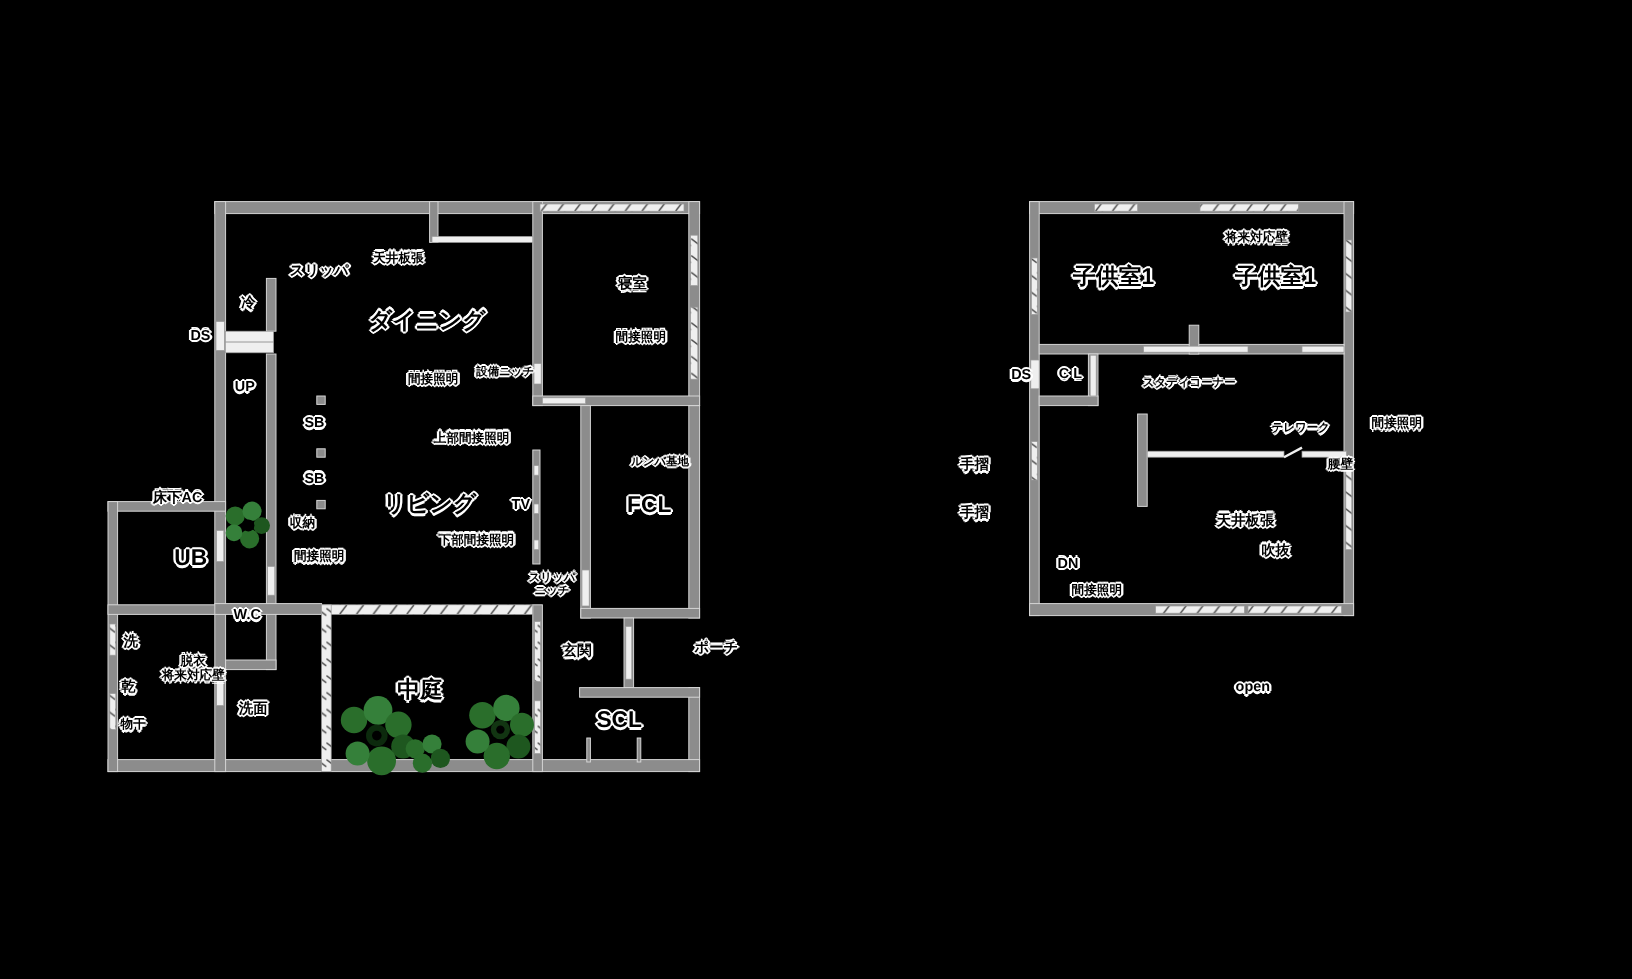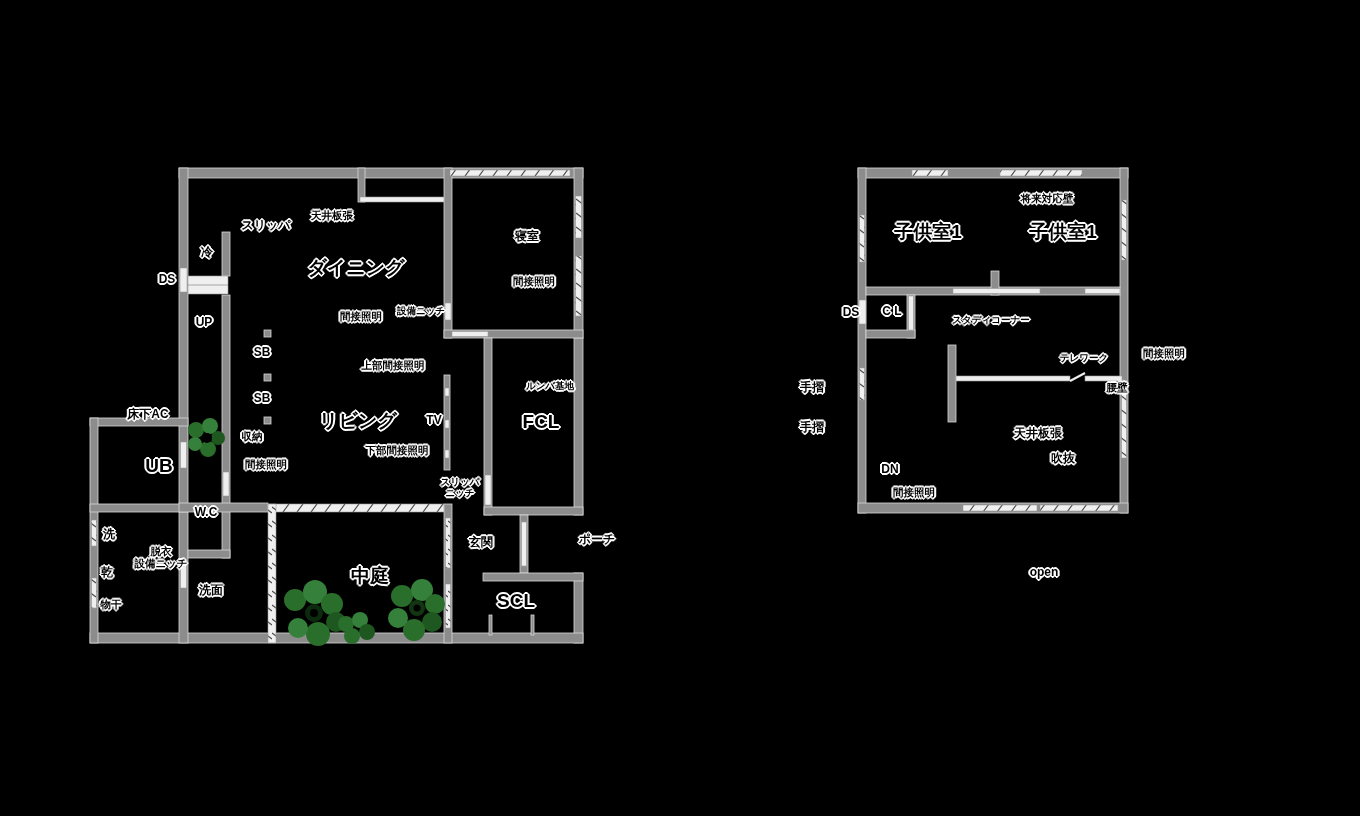--- a/index.html
+++ b/index.html
@@ -186,23 +186,23 @@
       <div class="lbl m" style="left: 434px; top: 421px;">TV</div>
       <div class="lbl s" style="left: 397px; top: 450px;">下部間接照明</div>
       <div class="lbl s" style="left: 252px; top: 436px;">収納</div>
       <div class="lbl s" style="left: 266px; top: 464px;">間接照明</div>
       <div class="lbl l" style="left: 139px; top: 466px; padding-left: 40px;">UB</div>
       <div class="lbl m" style="left: 206px; top: 513px;">W.C</div>
       <div class="lbl m" style="left: 109px; top: 535px;">洗</div>
       <div class="lbl m" style="left: 107px; top: 573px;">乾</div>
       <div class="lbl s" style="left: 111px; top: 604px;">物干</div>
       <div class="lbl s" style="left: 161px; top: 557px;">脱衣
-設備ニッチ</div>
+将来対応壁</div>
       <div class="lbl m" style="left: 211px; top: 591px;">洗面</div>
-      <div class="lbl l" style="left: 370px; top: 576px;">中庭</div>
+      <div class="lbl l" style="left: 350px; top: 576px;">中庭</div>
       <div class="lbl m" style="left: 481px; top: 543px;">玄関</div>
       <div class="lbl m" style="left: 597px; top: 540px;">ポーチ</div>
       <div class="lbl l" style="left: 516px; top: 601px;">SCL</div>
       <div class="lbl m" style="left: 527px; top: 237px;">寝室</div>
       <div class="lbl s" style="left: 534px; top: 281px;">間接照明</div>
       <div class="lbl xs" style="left: 550px; top: 386px;">ルンバ基地</div>
       <div class="lbl l" style="left: 541px; top: 422px;">FCL</div>
       <div class="lbl xs" style="left: 460px; top: 488px;">スリッパ
 ニッチ</div>
       <div class="lbl s" style="left: 1047px; top: 198px;">将来対応壁</div>

